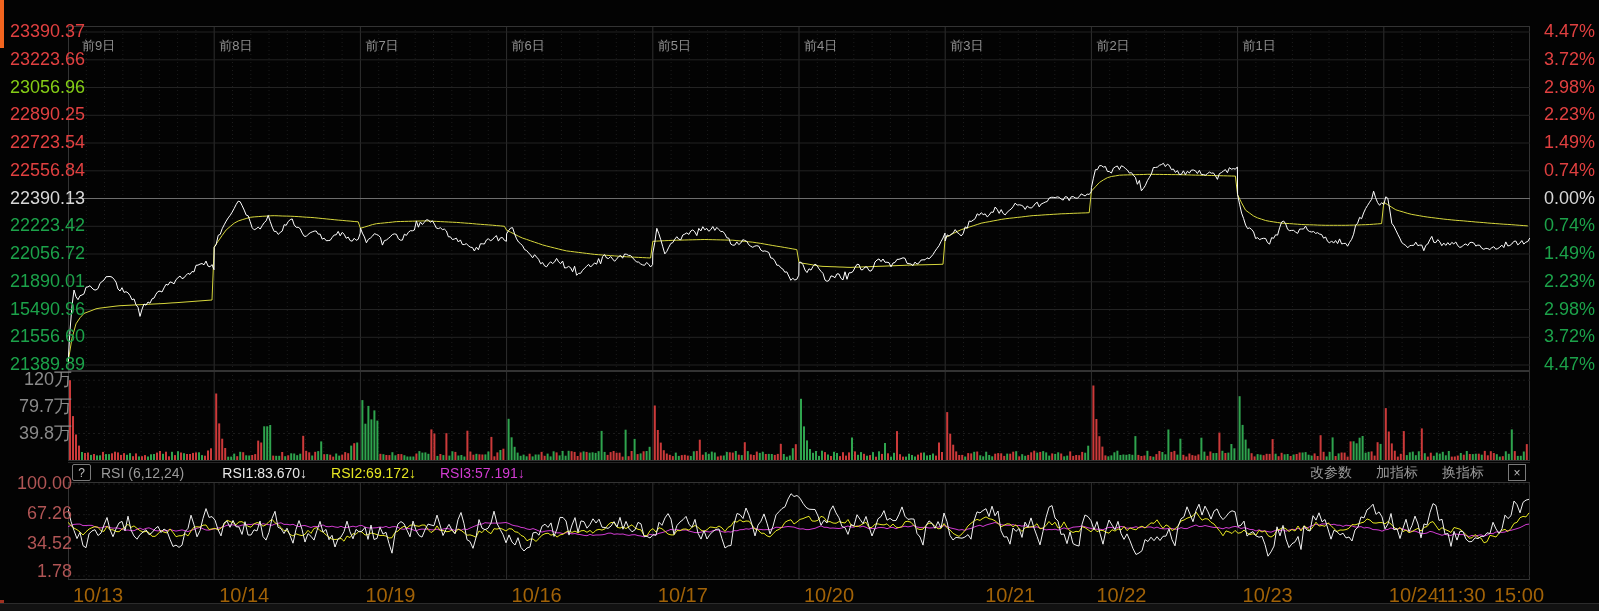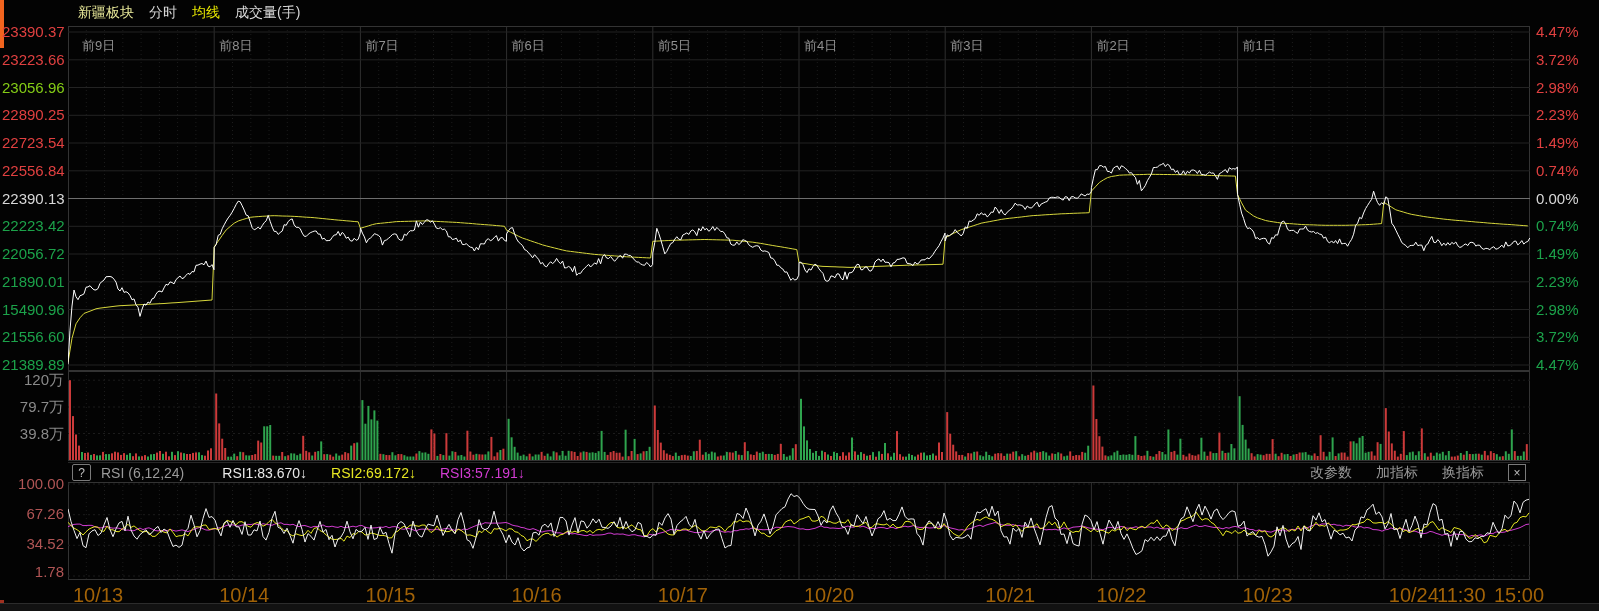--- a/index.html
+++ b/index.html
@@ -13,21 +13,21 @@
   .tb-yellow{color:#e6e600;}
   
   #left-strip{position:absolute;left:0;top:0;width:4px;height:48px;background:#f2641e;}
   #bl-strip{position:absolute;left:0;top:600px;width:4px;height:11px;background:#a03020;}
   
   svg{position:absolute;display:block;}
   #price-svg{left:68px;top:26px;}
   #vol-svg{left:68px;top:371px;}
   #rsi-svg{left:68px;top:482px;}
   
-  .axlbl{position:absolute;font-size:15px;line-height:15px;white-space:nowrap;}
+  .axlbl{position:absolute;font-size:18px;line-height:15px;white-space:nowrap;margin-left:8px;}
   .daylbl{position:absolute;font-size:13px;color:#909090;white-space:nowrap;}
   .datelbl{position:absolute;font-size:20px;color:#a16207;white-space:nowrap;}
   
   #rsi-header{position:absolute;left:68px;top:462px;width:1462px;height:20px;display:flex;
               align-items:center;font-size:14px;gap:10px;border-top:1px solid #262626;box-sizing:border-box;}
   .qbox{display:inline-flex;width:17px;height:15px;border:1px solid #7a7a7a;border-radius:2px;
         color:#c0c0c0;font-size:12px;align-items:center;justify-content:center;margin-left:4px;cursor:pointer;}
   .rsi-name{color:#9a9a9a;}
   .rsi1{color:#e8e8e8;margin-left:28px;text-align:right;}
   .rsi2{color:#e6e622;margin-left:14px;}
@@ -35,26 +35,20 @@
   .hspacer{flex:1;}
   .hbtn{color:#9a9a9a;cursor:pointer;margin-right:14px;}
   .xbox{display:inline-flex;width:16px;height:15px;border:1px solid #7a7a7a;color:#bbbbbb;font-size:12px;
         align-items:center;justify-content:center;margin-right:4px;cursor:pointer;}
   #bottom-strip{position:absolute;left:0;top:603px;width:1599px;height:8px;background:#121212;border-top:1px solid #2c2c2c;box-sizing:border-box;}
 </style>
 </head>
 <body>
 
 <div id="app">
-  <div id="topbar">
-    <span id="tb-title">新疆板块</span>
-    <span class="tb-tab">分时</span>
-    <span class="tb-tab tb-yellow">均线</span>
-    <span class="tb-tab">成交量(手)</span>
-  </div>
 
   <div id="left-strip"></div>
   <div id="bl-strip"></div>
 
   <svg id="price-svg" width="1462" height="345">
       <line x1="0.0" y1="0" x2="0.0" y2="345" stroke="#333333" stroke-width="1"></line>
       <line x1="18.3" y1="0" x2="18.3" y2="345" stroke="#1c1c1c" stroke-width="1" stroke-dasharray="1,3"></line>
       <line x1="36.5" y1="0" x2="36.5" y2="345" stroke="#1c1c1c" stroke-width="1" stroke-dasharray="1,3"></line>
       <line x1="54.8" y1="0" x2="54.8" y2="345" stroke="#1c1c1c" stroke-width="1" stroke-dasharray="1,3"></line>
       <line x1="73.1" y1="0" x2="73.1" y2="345" stroke="#1c1c1c" stroke-width="1" stroke-dasharray="1,3"></line>
@@ -862,21 +856,21 @@
       <span class="daylbl" style="left: 219.2px; top: 37px;">前8日</span>
       <span class="daylbl" style="left: 365.4px; top: 37px;">前7日</span>
       <span class="daylbl" style="left: 511.6px; top: 37px;">前6日</span>
       <span class="daylbl" style="left: 657.8px; top: 37px;">前5日</span>
       <span class="daylbl" style="left: 804px; top: 37px;">前4日</span>
       <span class="daylbl" style="left: 950.2px; top: 37px;">前3日</span>
       <span class="daylbl" style="left: 1096.4px; top: 37px;">前2日</span>
       <span class="daylbl" style="left: 1242.6px; top: 37px;">前1日</span>
       <span class="datelbl" style="left: 73px; top: 584px;">10/13</span>
       <span class="datelbl" style="left: 219.2px; top: 584px;">10/14</span>
-      <span class="datelbl" style="left: 365.4px; top: 584px;">10/15</span>
+      <span class="datelbl" style="left: 365.4px; top: 584px;">10/19</span>
       <span class="datelbl" style="left: 511.6px; top: 584px;">10/16</span>
       <span class="datelbl" style="left: 657.8px; top: 584px;">10/17</span>
       <span class="datelbl" style="left: 804px; top: 584px;">10/20</span>
       <span class="datelbl" style="left: 950.2px; top: 584px; margin-left: 35px;">10/21</span>
       <span class="datelbl" style="left: 1096.4px; top: 584px;">10/22</span>
       <span class="datelbl" style="left: 1242.6px; top: 584px;">10/23</span>
       <span class="datelbl" style="left: 1388.8px; top: 584px;">10/24</span>
       <span class="datelbl" style="left: 1437px; top: 584px;">11:30</span>
       <span class="datelbl" style="left: 1494px; top: 584px;">15:00</span>
     </div>

